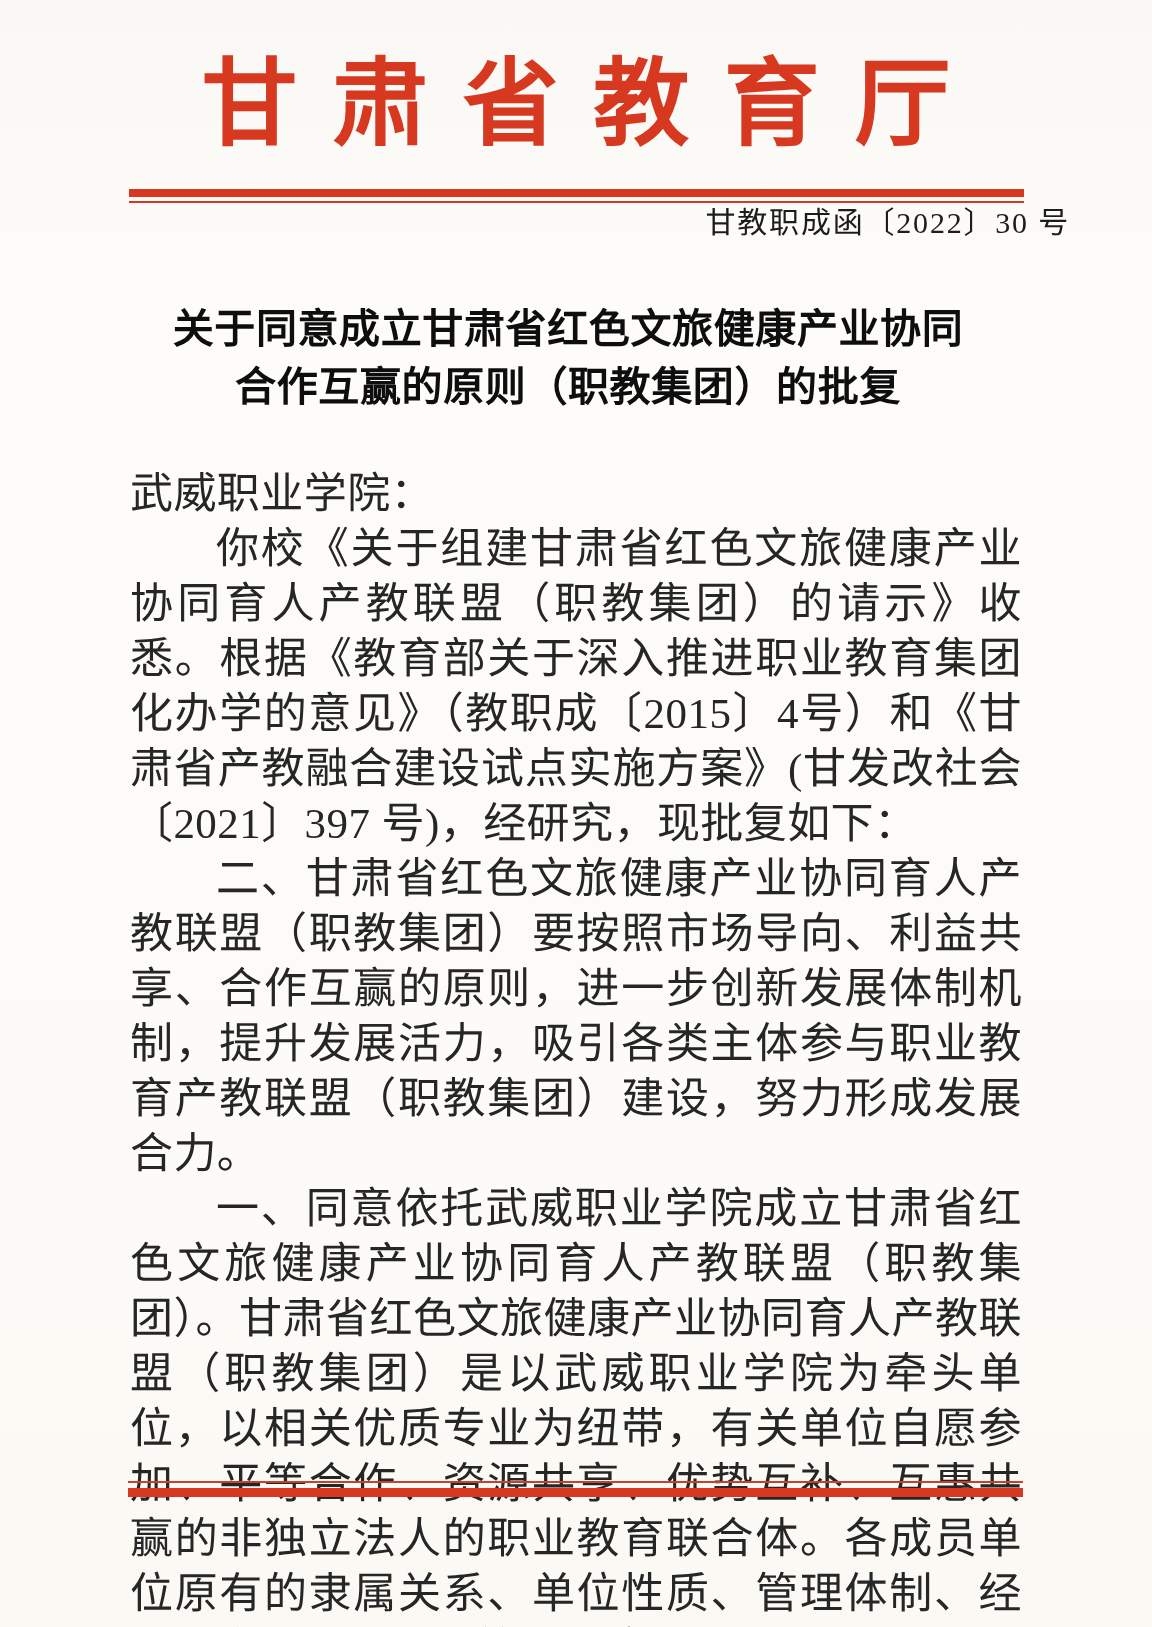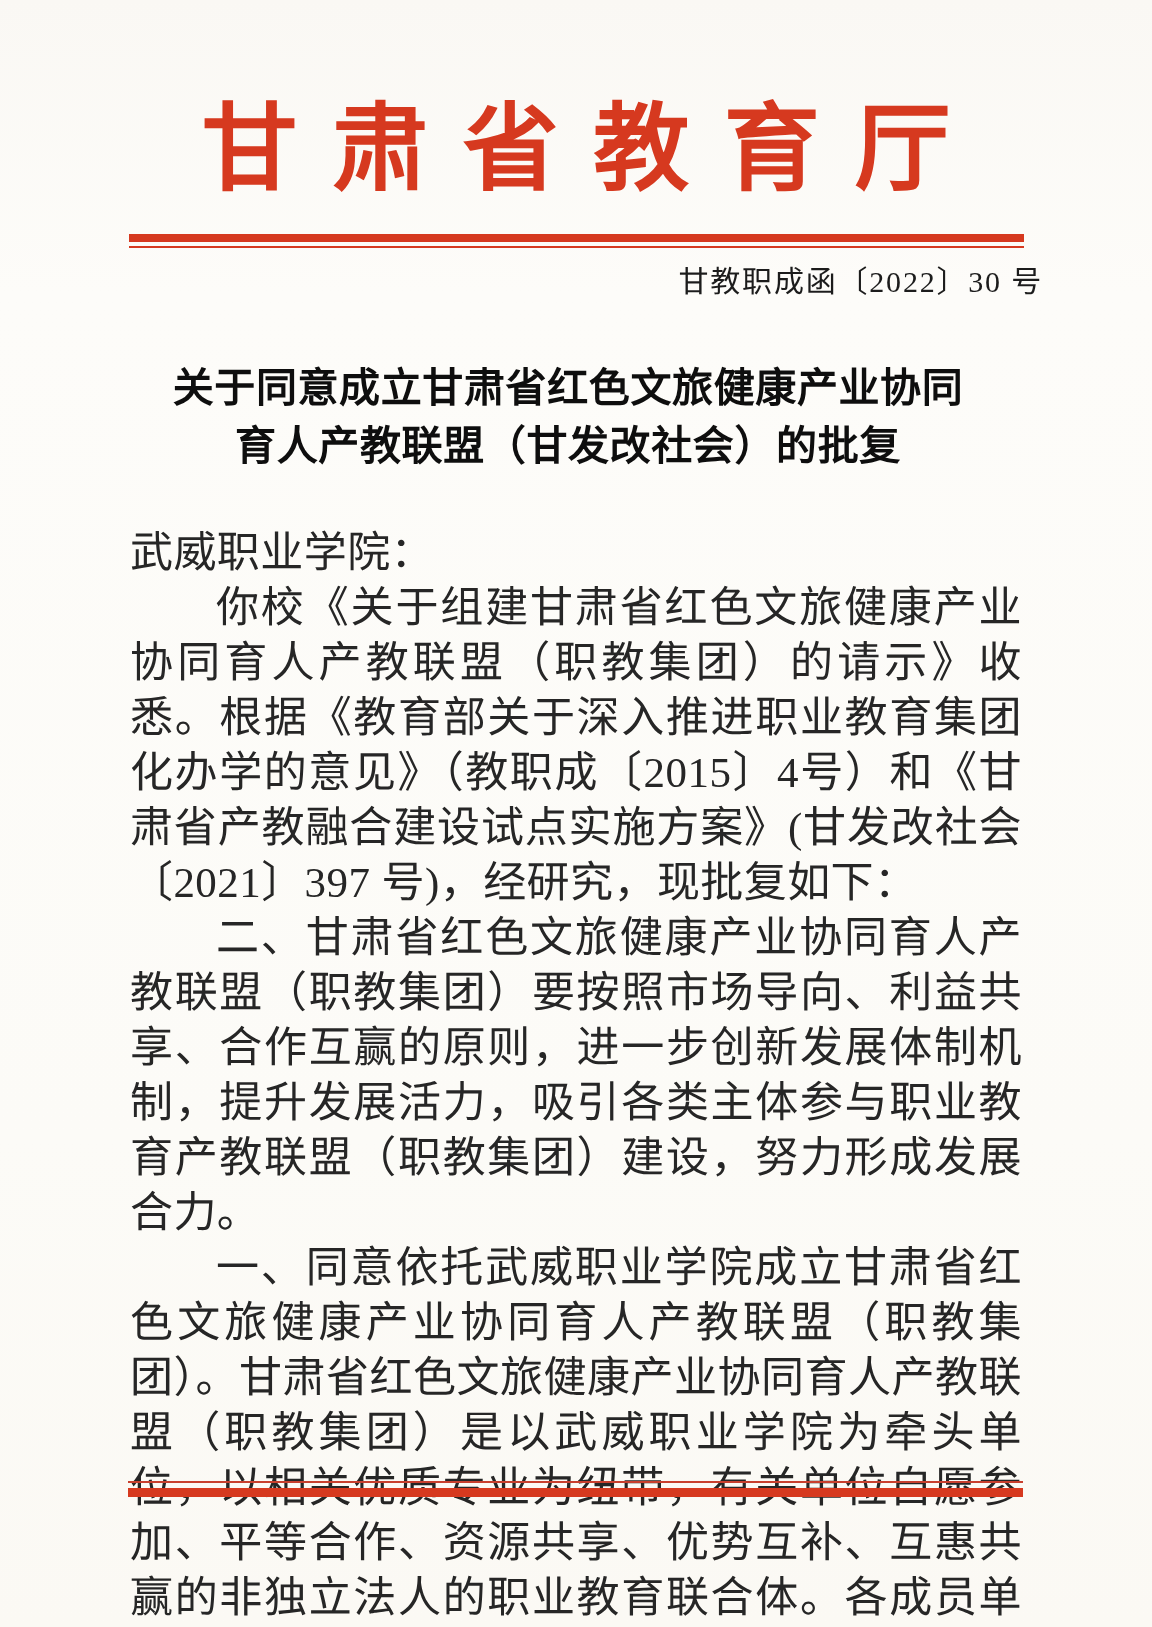--- a/index.html
+++ b/index.html
@@ -12,41 +12,40 @@
     margin: 0 auto;
     background: #fcfbf7;
     background-image: linear-gradient(180deg, #faf8f4 0%, #fdfcf9 18%, #fcfbf7 70%, #fbf9f4 100%);
     overflow: hidden;
     font-family: "Liberation Serif", "DejaVu Serif", serif;
   }
 
   
   .agency {
     margin: 0;
-    padding-top: 102px;
+    padding-top: 57px;
     text-align: center;
     font-size: 96px;
     line-height: 1;
     font-weight: 700;
     color: #d6391f;
     letter-spacing: 0.36em;
     text-indent: 0.36em;
     white-space: nowrap;
   }
 
   .rule-top {
     width: 895px;
     margin: 36px auto 0 auto;
   }
   .rule-top .thick { height: 8px; background: #d6391f; }
   .rule-top .thin  { height: 2px; background: #d6391f; margin-top: 4px; }
 
   .doc-number {
-    margin-top: 14px;
-    padding-right: 109px;
+    padding-right: 82px;
     text-align: right;
     font-size: 30px;
     line-height: 1.35;
     color: #1c1c1c;
     letter-spacing: 0.06em;
   }
 
   
   .title {
     margin: 56px 16px 0 0;
@@ -91,21 +90,21 @@
 
   <div class="rule-top">
     <div class="thick"></div>
     <div class="thin"></div>
   </div>
 
   <div class="doc-number">甘教职成函〔2022〕30 号</div>
 
   <h2 class="title">
     <span class="line">关于同意成立甘肃省红色文旅健康产业协同</span>
-    <span class="line">育人产教联盟（甘发改社会）的批复</span>
+    <span class="line">合作互赢的原则（职教集团）的批复</span>
   </h2>
 
   <main class="body">
     <p class="salutation">武威职业学院：</p>
     <p class="para">你校《关于组建甘肃省红色文旅健康产业协同育人产教联盟（职教集团）的请示》收悉。根据《教育部关于深入推进职业教育集团化办学的意见》（教职成〔2015〕4号）和《甘肃省产教融合建设试点实施方案》(甘发改社会〔2021〕397 号)，经研究，现批复如下：</p>
     <p class="para">二、甘肃省红色文旅健康产业协同育人产教联盟（职教集团）要按照市场导向、利益共享、合作互赢的原则，进一步创新发展体制机制，提升发展活力，吸引各类主体参与职业教育产教联盟（职教集团）建设，努力形成发展合力。</p>
     <p class="para">一、同意依托武威职业学院成立甘肃省红色文旅健康产业协同育人产教联盟（职教集团）。甘肃省红色文旅健康产业协同育人产教联盟（职教集团）是以武威职业学院为牵头单位，以相关优质专业为纽带，有关单位自愿参加、平等合作、资源共享、优势互补、互惠共赢的非独立法人的职业教育联合体。各成员单位原有的隶属关系、单位性质、管理体制、经费渠道、法人权利等均不变。</p>
   </main>
 
   <footer class="rule-bottom">

